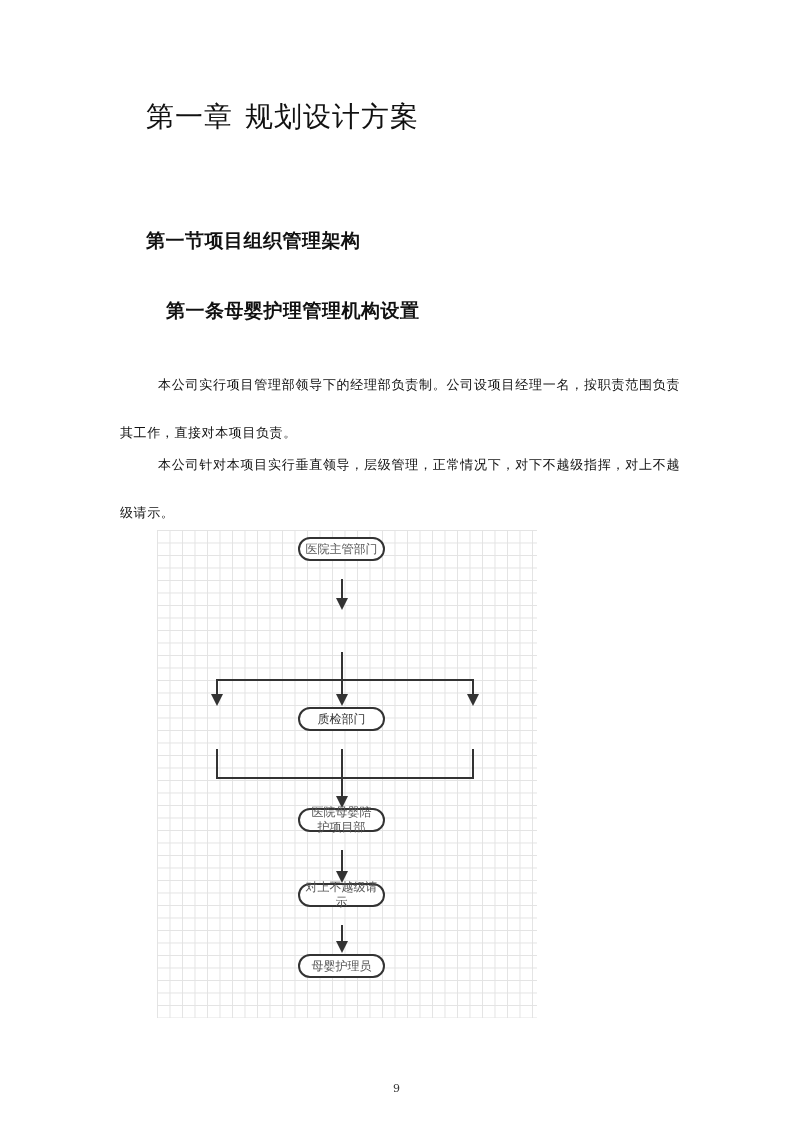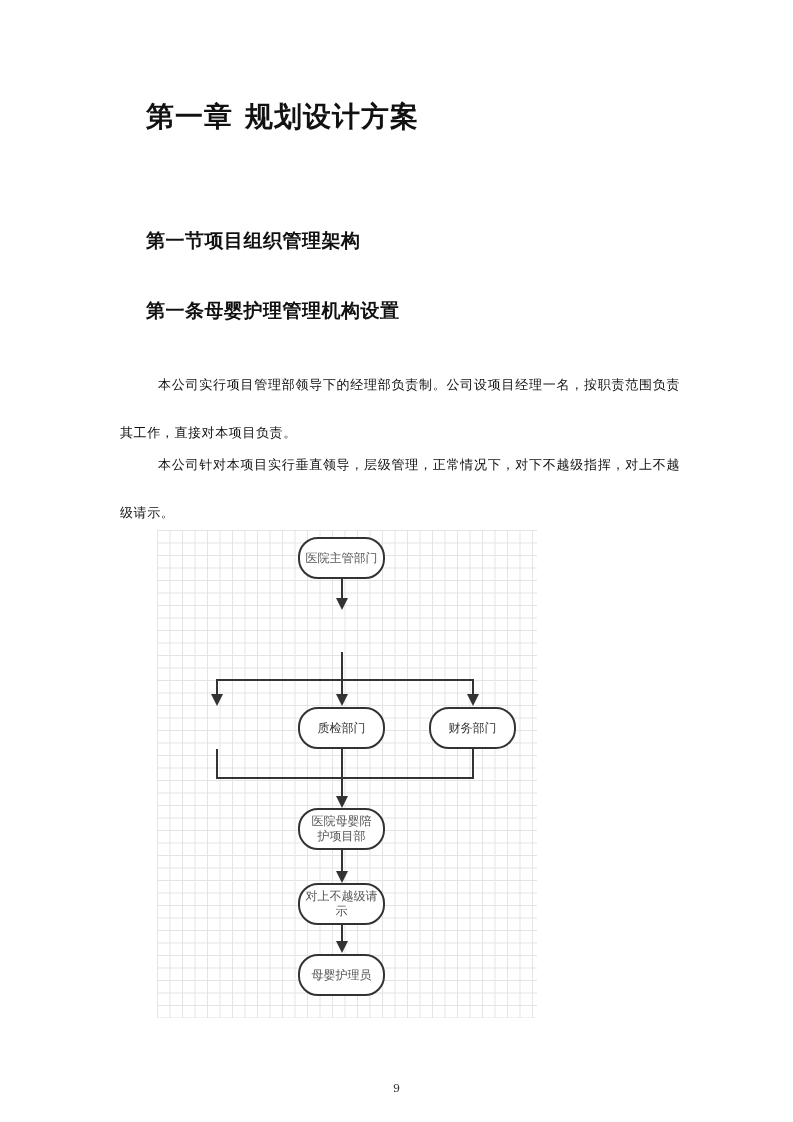--- a/index.html
+++ b/index.html
@@ -1,50 +1,50 @@
 <!DOCTYPE html>
 <html><head>
 <meta charset="utf-8">
 <style>
   html, body { margin:0; padding:0; background:#ffffff; }
   body { width:793px; height:1122px; position:relative; overflow:hidden;
          font-family:"DejaVu Serif","Liberation Serif",serif; color:#111; }
   .abs { position:absolute; }
-  .h1 { left:146px; top:98px; font-size:28px; font-weight:bold; letter-spacing:1px;
+  .h1 { left:146px; top:98px; font-size:28px; font-weight:normal; letter-spacing:1px;
         font-family:"DejaVu Sans","Liberation Sans",sans-serif; white-space:nowrap; }
   .h1 .gap { display:inline-block; width:12px; }
   .h2 { left:146px; font-size:19px; font-weight:bold; letter-spacing:0.5px;
         font-family:"DejaVu Sans","Liberation Sans",sans-serif; white-space:nowrap; }
   .para { left:120px; width:560px; font-size:13px; line-height:48px; letter-spacing:0.6px;
           text-indent:38px; text-align:justify; }
   .chart { left:157px; top:530px; width:380px; height:488px;
     background-color:#fff;
     background-image:
       linear-gradient(to right, #e3e3e3 1px, transparent 1px),
       linear-gradient(to bottom, #e3e3e3 1px, transparent 1px);
     background-size:12.5px 12.5px; }
-  .node { position:absolute; width:87px; height:42px; border:2px solid #333; border-radius:20px;
+  .node { position:absolute; width:87px; height:24px; border:2px solid #333; border-radius:20px;
           background:#fff; box-sizing:border-box; display:flex; align-items:center; justify-content:center;
           text-align:center; font-size:12px; line-height:15px; color:#333;
           font-family:"DejaVu Sans","Liberation Sans",sans-serif; }
   .node.serif { font-family:"DejaVu Serif","Liberation Serif",serif; color:#555; }
   .line { position:absolute; background:#333; }
   .arrow { position:absolute; width:0; height:0; border-left:6px solid transparent;
            border-right:6px solid transparent; border-top:12px solid #333; }
   .pagenum { left:0; width:793px; top:1082px; text-align:center; font-size:11px; color:#333; }
 </style>
 </head>
 <body>
 
 <div class="abs h1">
   <span>第一章</span><span class="gap"></span><span>规划设计方案</span>
 </div>
 
 <div class="abs h2" style="top:228px;">第一节项目组织管理架构</div>
-<div class="abs h2" style="top:298px;">第一条母婴护理管理机构设置</div>
+<div class="abs h2" style="top:298px;margin-left:20px;">第一条母婴护理管理机构设置</div>
 
 <div class="abs para" style="top:361px;">本公司实行项目管理部领导下的经理部负责制。公司设项目经理一名，按职责范围负责其工作，直接对本项目负责。</div>
 <div class="abs para" style="top:441px;">本公司针对本项目实行垂直领导，层级管理，正常情况下，对下不越级指挥，对上不越级请示。</div>
 
 <div class="abs chart">
 
   <div class="node serif" style="left:141px; top:7px;">医院主管部门</div>
 
   <div class="line" style="left:184px; top:49px; width:2px; height:20px;"></div>
   <div class="arrow" style="left:179px; top:68px;"></div>
@@ -53,21 +53,20 @@
   <div class="line" style="left:184px; top:122px; width:2px; height:28px;"></div>
   <div class="line" style="left:59px; top:149px; width:258px; height:2px;"></div>
   <div class="line" style="left:59px; top:149px; width:2px; height:16px;"></div>
   <div class="arrow" style="left:54px; top:164px;"></div>
   <div class="line" style="left:184px; top:149px; width:2px; height:16px;"></div>
   <div class="arrow" style="left:179px; top:164px;"></div>
   <div class="line" style="left:315px; top:149px; width:2px; height:16px;"></div>
   <div class="arrow" style="left:310px; top:164px;"></div>
 
   <div class="node" style="left:141px; top:177px;text-align:center;">质检部门</div>
-  <div class="node" style="left:272px; top:177px;">财务部门</div>
 
   <div class="line" style="left:59px; top:219px; width:2px; height:30px;"></div>
   <div class="line" style="left:184px; top:219px; width:2px; height:30px;"></div>
   <div class="line" style="left:315px; top:219px; width:2px; height:30px;"></div>
   <div class="line" style="left:59px; top:247px; width:258px; height:2px;"></div>
   <div class="line" style="left:184px; top:247px; width:2px; height:20px;"></div>
   <div class="arrow" style="left:179px; top:266px;"></div>
 
   <div class="node serif" style="left:141px; top:278px; padding:8px 6px;">医院母婴陪护项目部</div>
 

